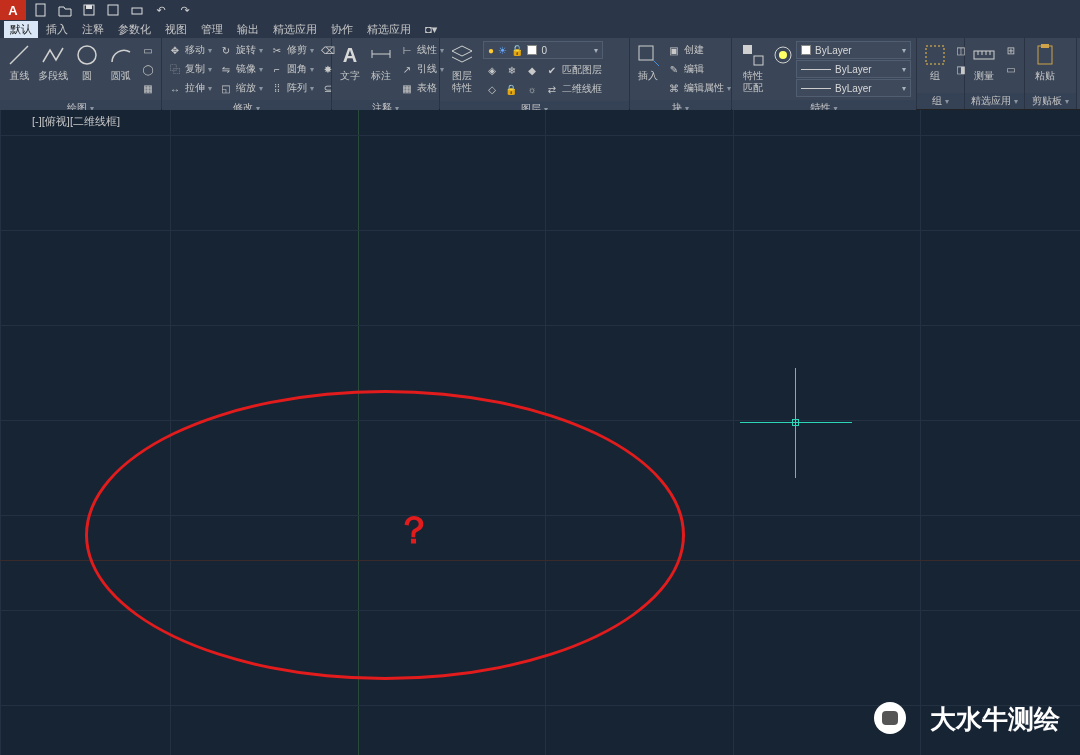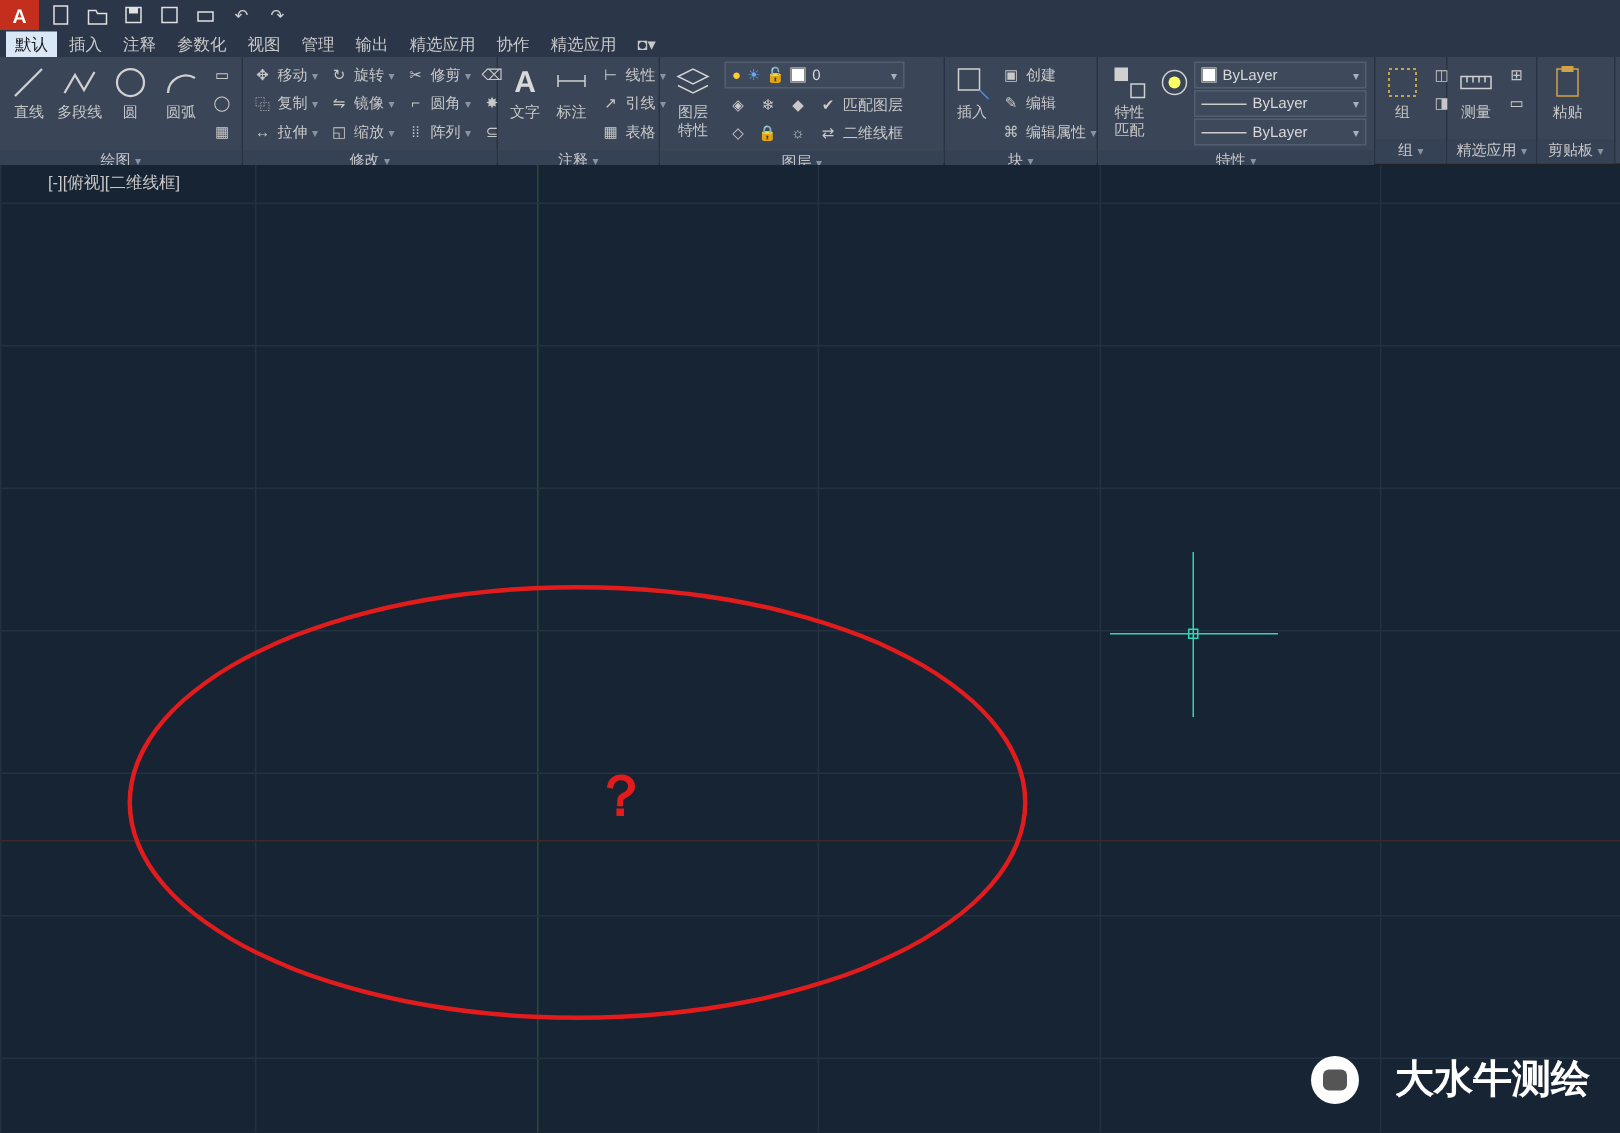--- a/index.html
+++ b/index.html
@@ -39,21 +39,21 @@
   .bulb { color: #ffcc33; font-size: 10px; }
   .combo-arrow { margin-left: auto; font-size: 8px; color: #a8b0bc; }
 
   
   .canvas { position: absolute; top: 110px; left: 0; right: 0; bottom: 0; background: #172434; overflow: hidden; }
   .viewport-label { position: absolute; top: 4px; left: 4px; font-size: 11px; color: #c8c8c8; margin-left: 28px; }
   .grid-v, .grid-h { position: absolute; background: #233142; }
   .crosshair-h, .crosshair-v { position: absolute; background: #2dd6b8; }
   .ellipse-annot { position: absolute; left: 85px; top: 280px; width: 600px; height: 290px; border: 3px solid #e21c1c; border-radius: 50%; }
   .q-mark { position: absolute; left: 395px; top: 395px; color: #e21c1c; font-size: 38px; font-weight: bold; }
-  .watermark { position: absolute; right: 20px; bottom: 18px; color: #fff; font-size: 26px; font-weight: bold; display: flex; align-items: center; gap: 24px; }
+  .watermark { position: absolute; right: 20px; bottom: 18px; color: #fff; font-size: 26px; font-weight: bold; display: flex; gap: 24px; }
   .wechat { width: 32px; height: 32px; border-radius: 50%; background: #fff; display: flex; align-items: center; justify-content: center; }
   .wechat::before { content: ""; width: 16px; height: 14px; background: #555; border-radius: 4px; }
 
   svg { display: block; }
 </style>
 </head>
 <body>
 
 <div class="titlebar">
   <div class="app-logo">A</div>

